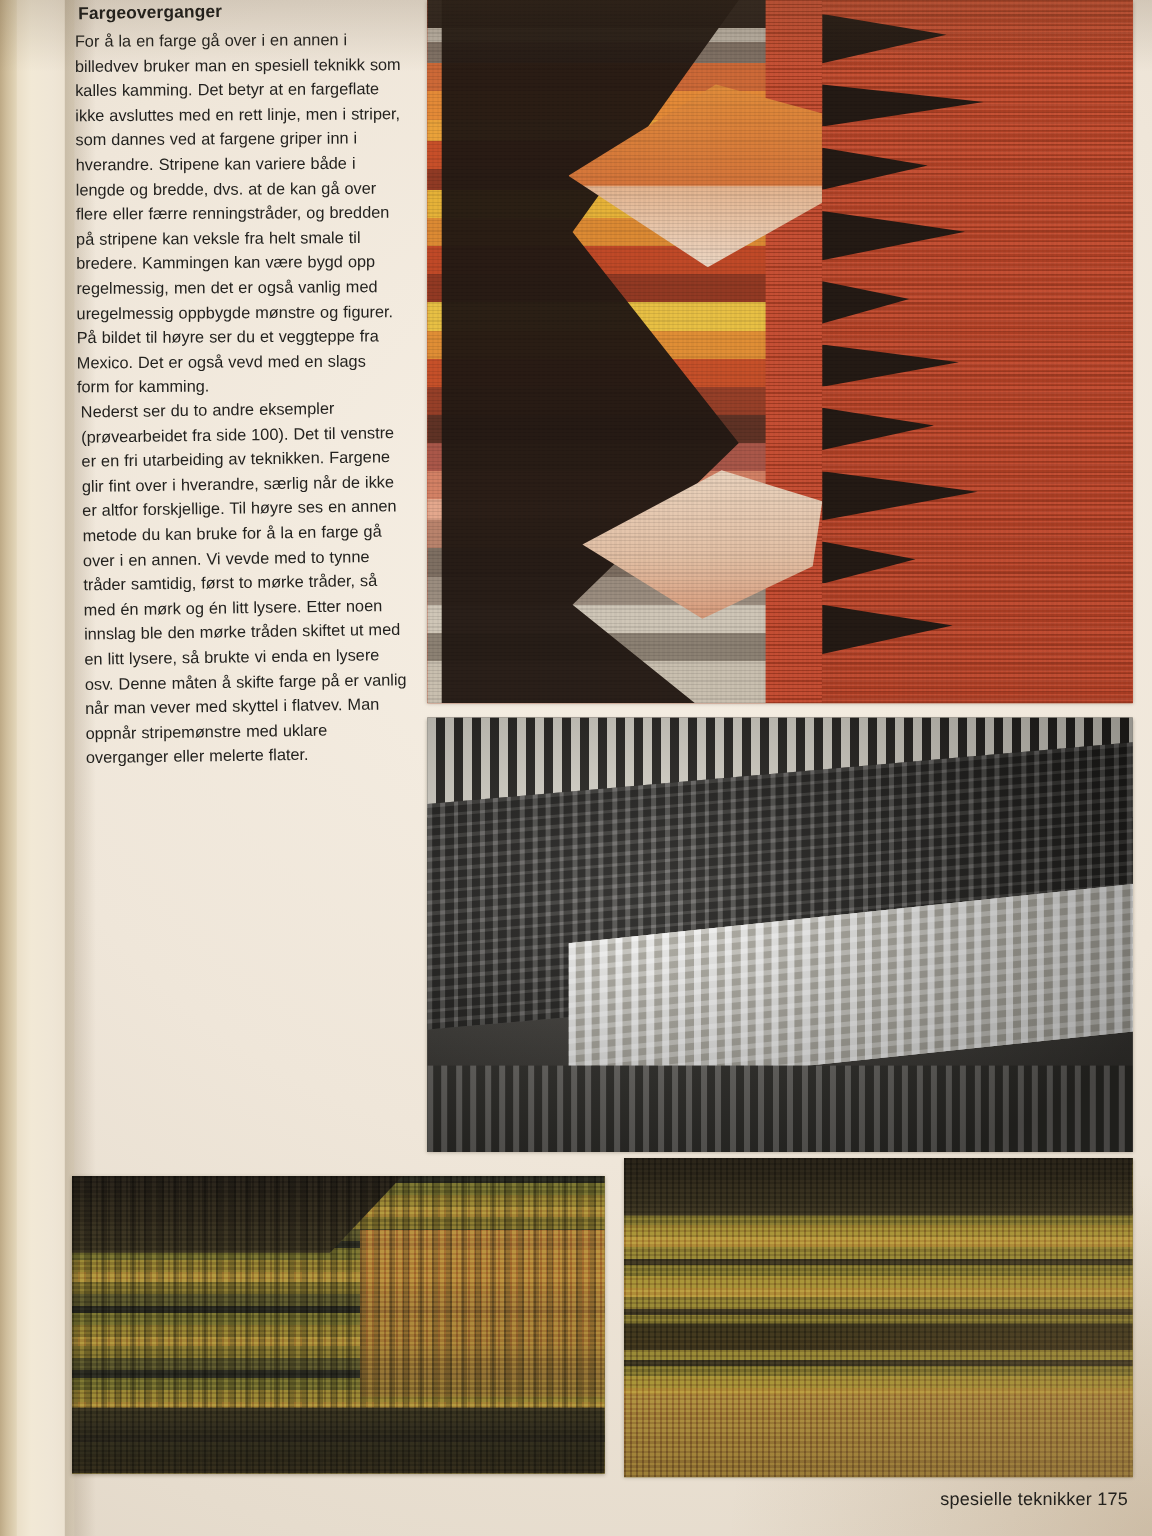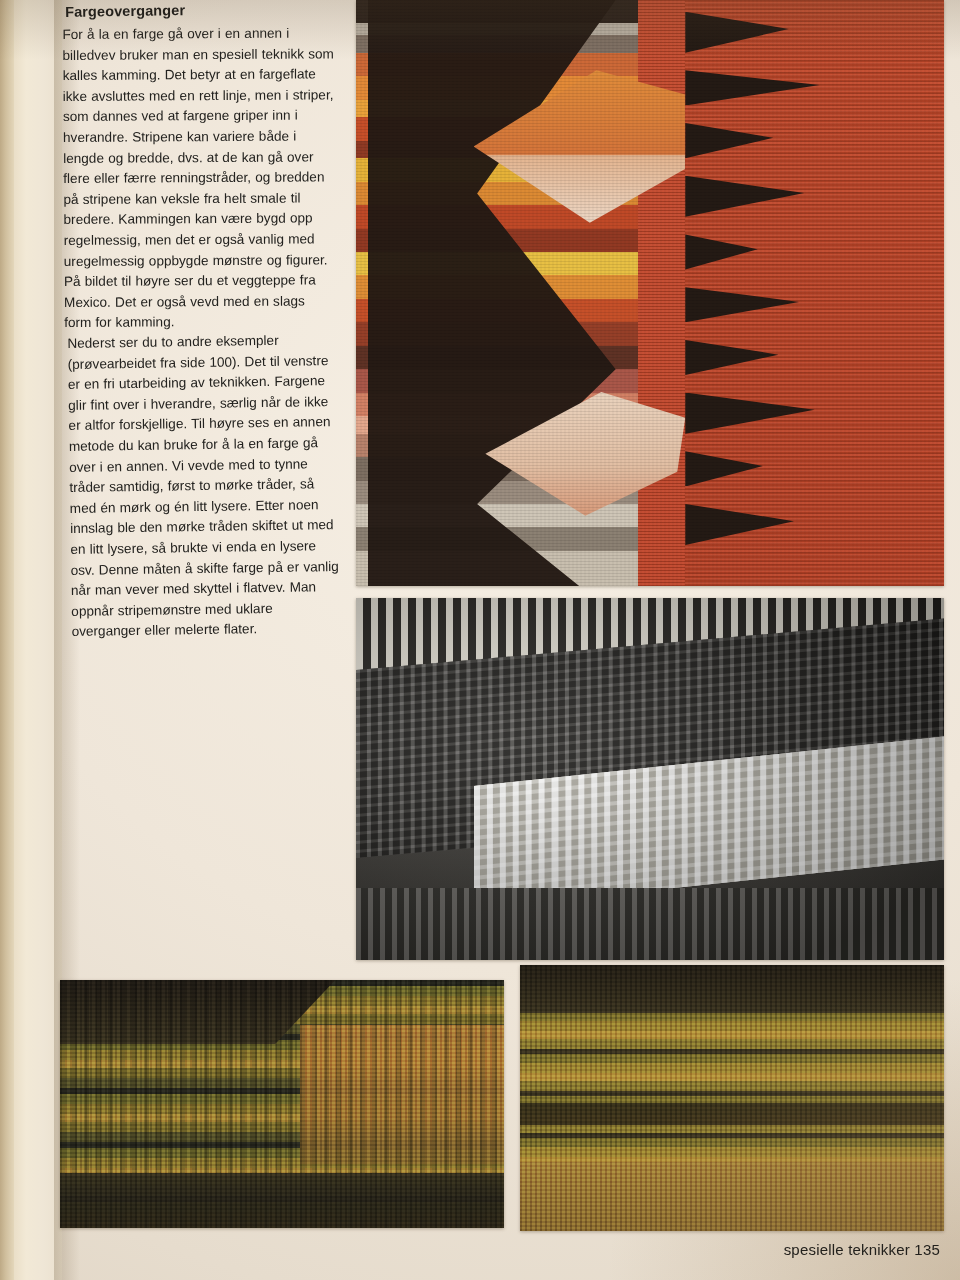--- a/index.html
+++ b/index.html
@@ -379,14 +379,14 @@
     <div class="smp-r"></div>
     <div class="smp-r-dark"></div>
     <div class="smp-r-band"></div>
     <div class="smp-r-bot"></div>
     <div class="weave-tex"></div>
   </div>
 
   <div class="top-shade"></div>
   <div class="corner-shade"></div>
 
-  <div class="footer">spesielle teknikker 135</div>
+  <div class="footer">spesielle teknikker 175</div>
 </div>
 
 </body></html>

